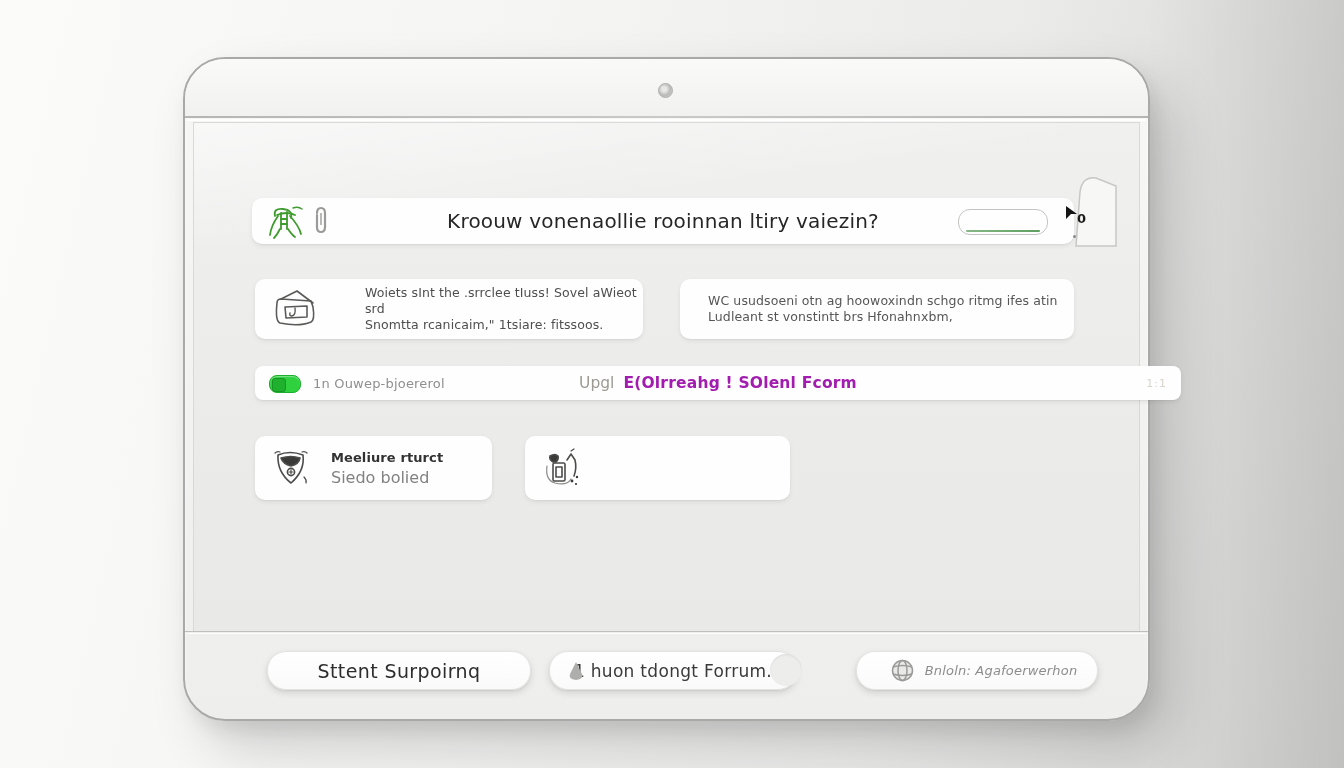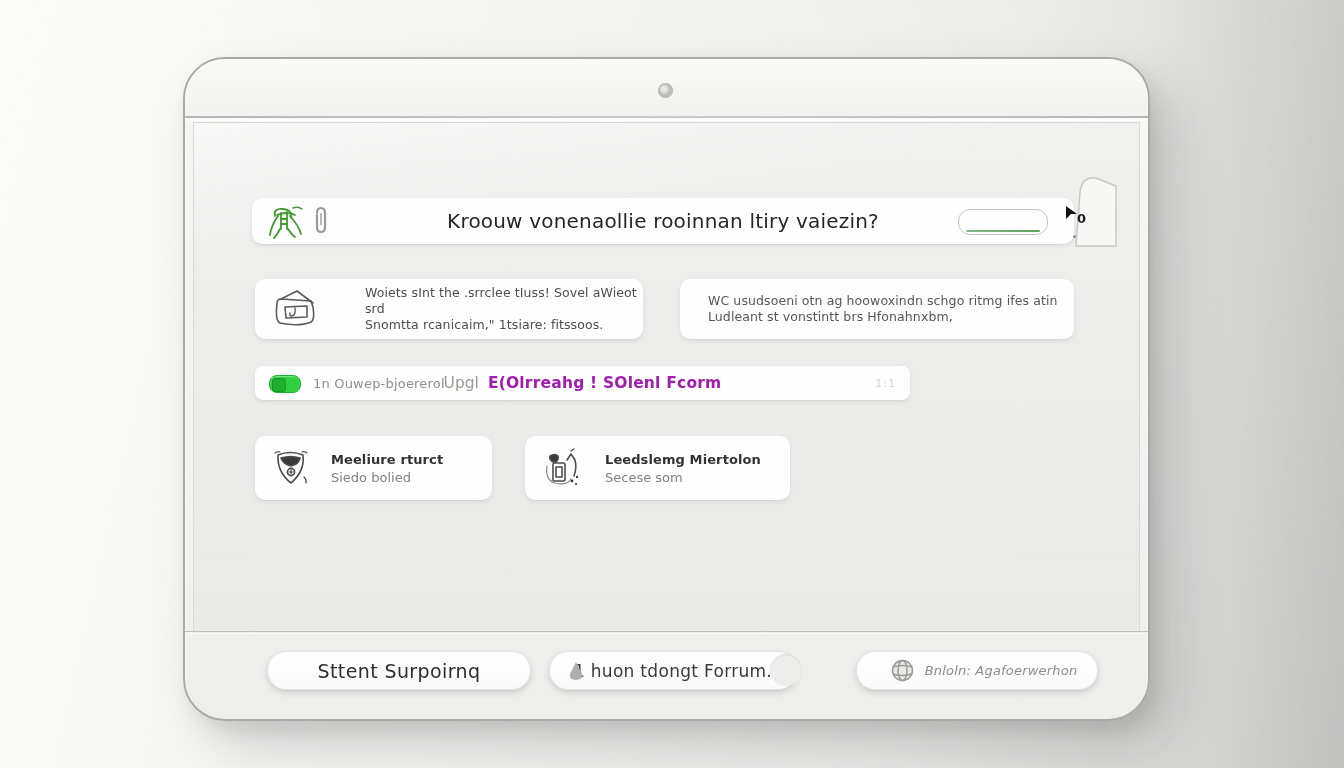--- a/index.html
+++ b/index.html
@@ -57,41 +57,41 @@
   
   .info-card{top:220px;height:60px;display:flex;align-items:center;}
   .info-card .txt{font-size:12.5px;color:#4e4e4e;line-height:16px;letter-spacing:.1px;}
   .info-left{left:70px;width:388px;gap:34px;}
   .info-left .txt{margin-left:12px;}
   .info-left .doodle{margin-left:16px;flex:0 0 auto;}
   .info-right{left:495px;width:394px;}
   .info-right .txt{margin-left:28px;color:#565656;}
 
   
-  .toggle-bar{left:70px;top:307px;width:655px;height:34px;border-radius:8px;display:flex;align-items:center;text-decoration:underline;}
+  .toggle-bar{left:70px;top:307px;width:926px;height:34px;border-radius:8px;display:flex;align-items:center;text-decoration:underline;}
   .toggle{position:absolute;left:14px;top:9px;width:30px;height:16px;border-radius:8px;
     background:#2fd13e;border:1px solid #1cae2c;box-shadow:inset 0 1px 1px rgba(255,255,255,.4);}
   .toggle .knob{position:absolute;left:2px;top:2px;width:12px;height:12px;border-radius:3px;
     background:#1fb02e;border:1px solid #189626;}
   .toggle-label{position:absolute;left:58px;font-size:13px;color:#8f8f8f;letter-spacing:.2px;}
   .toggle-center{position:absolute;left:0;right:0;text-align:center;font-size:15.5px;}
   .toggle-center .pre{color:#9d9a93;margin-right:9px;font-weight:400;}
   .toggle-center .main{color:#a21caf;font-weight:600;letter-spacing:.2px;}
   .toggle-hint{position:absolute;right:14px;font-size:11px;color:#d9d5cd;letter-spacing:1px;}
 
   
   .feat-card{top:377px;height:64px;display:flex;align-items:center;}
   .feat-1{left:70px;width:237px;}
   .feat-2{left:340px;width:265px;}
   .feat-3{left:637px;width:246px;}
   .feat-card .doodle{margin-left:16px;flex:0 0 auto;}
   .feat-txt{margin-left:20px;display:flex;flex-direction:column;gap:3px;}
   .feat-3 .feat-txt{margin-left:25px;}
   .feat-title{font-size:13px;font-weight:700;color:#323232;letter-spacing:.1px;}
-  .feat-sub{font-size:13px;color:#828282;}
+  .feat-sub{font-size:16px;color:#828282;}
 
   
   .pill{position:absolute;top:592px;height:37px;border-radius:19px;background:linear-gradient(180deg,#ffffff,#fafafa);
     box-shadow:0 3px 7px rgba(0,0,0,.12),0 1px 2px rgba(0,0,0,.06);border:1px solid #e3e3e2;
     display:flex;align-items:center;justify-content:center;cursor:pointer;}
   .pill-1{left:82px;width:262px;font-size:19px;font-weight:500;color:#2d2d2d;letter-spacing:.4px;}
   .pill-2{left:364px;width:246px;font-size:17px;color:#3a3a3a;letter-spacing:.3px;}
   .pill-2 .mountain{position:absolute;left:14px;top:7px;}
   .pill-2 .end-circle{position:absolute;right:-6px;top:2px;width:32px;height:32px;border-radius:50%;
     background:#ededec;box-shadow:inset 0 1px 2px rgba(0,0,0,.08);}
@@ -204,24 +204,20 @@
         <path d="M12 16 Q8 14 9 10 Q14 7 17 10 Q18 13 15 16 Z" fill="#3a3a39"></path>
         <rect x="12" y="17" width="12" height="18" rx="1.5"></rect>
         <rect x="15" y="21" width="6" height="10"></rect>
         <path d="M26 14 L30 8 L34 14 Q36 22 33 30"></path>
         <path d="M30 5 L33 3" stroke-width="1.3"></path>
         <circle cx="31" cy="35" r="1.4" fill="#3a3a39" stroke="none"></circle>
         <circle cx="36" cy="31" r="1.2" fill="#3a3a39" stroke="none"></circle>
         <circle cx="35" cy="38" r="1.1" fill="#3a3a39" stroke="none"></circle>
       </g>
     </svg>
-    <div class="feat-txt">
-      <div class="feat-title">Leedslemg Miertolon</div>
-      <div class="feat-sub">Secese som</div>
-    </div>
   </div>
 
 
   <div class="divider-bottom"></div>
   <div class="divider-bottom-hl"></div>
 
   <div class="pill pill-1">
     <span>Sttent Surpoirnq</span>
   </div>
 

